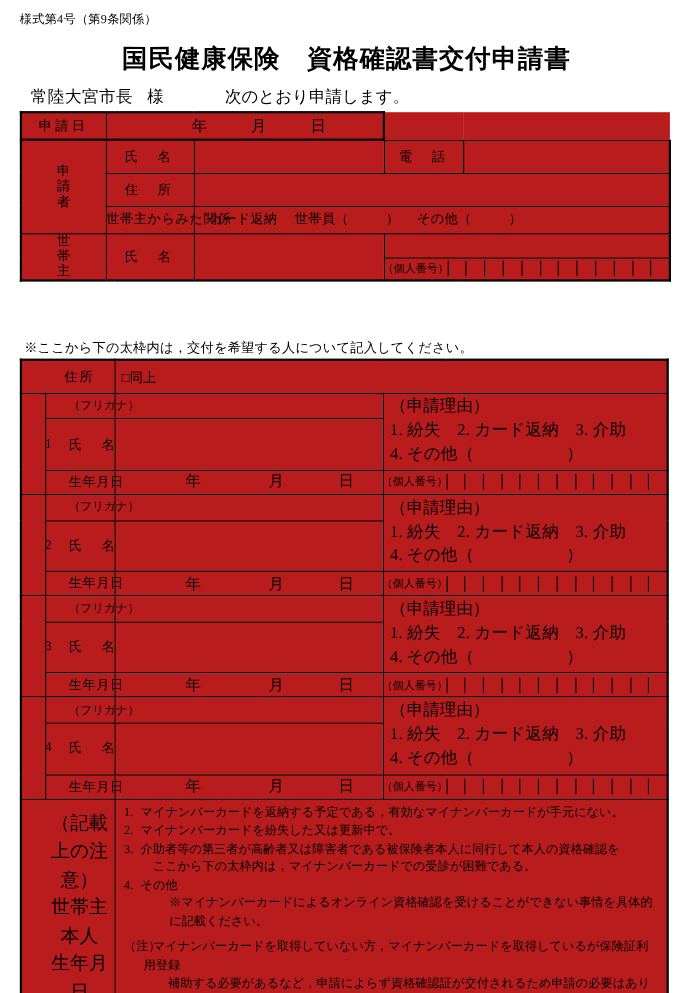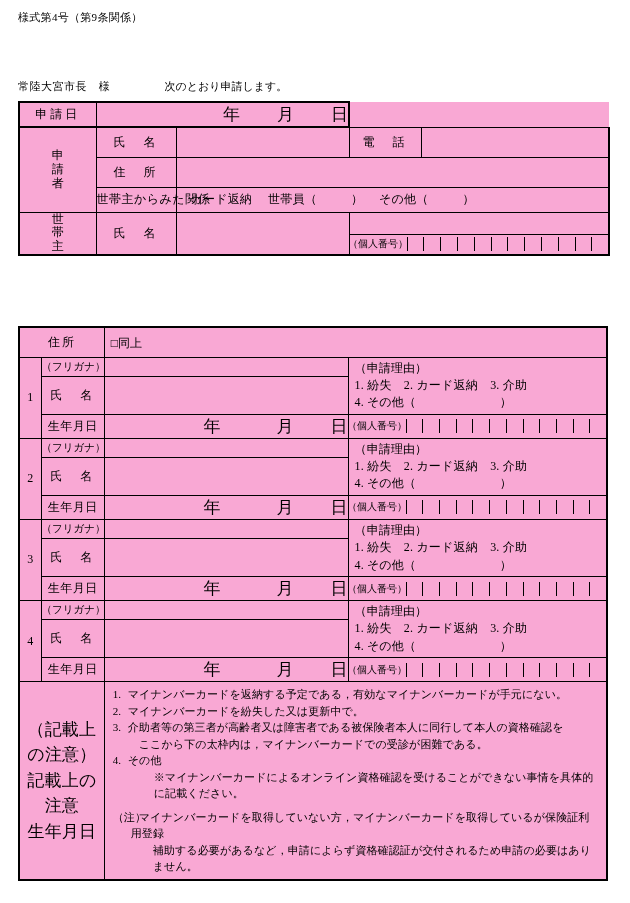--- a/index.html
+++ b/index.html
@@ -35,41 +35,41 @@
     left: 0;
     top: 38px;
     width: 630px;
     text-align: center;
     font-size: 23px;
     font-weight: bold;
     letter-spacing: 1px;
   }
   .addressee-row {
     position: absolute;
-    left: 18px;
+    left: 28px;
     top: 79px;
     width: 594px;
-    font-size: 11px;
+    font-size: 15px;
   }
   .addressee-row .mayor { letter-spacing: 0.5px; }
   .addressee-row .sama { margin-left: 9px; }
   .addressee-row .req { margin-left: 52px; }
 
   
   .tbl {
     position: absolute;
     border-collapse: collapse;
     table-layout: fixed;
     font-size: 12px;
   }
   .tbl td {
     border: 1px solid #000;
     padding: 0;
     vertical-align: middle;
-    background: #f9a8d4;
+    background: #b91c1c;
   }
   .lbl {
     text-align: center;
     letter-spacing: 3px;
     white-space: nowrap;
   }
   .lbl-tight {
     text-align: center;
     letter-spacing: 0.5px;
     white-space: nowrap;
@@ -96,23 +96,23 @@
     width: 590px;
   }
   #tbl-applicant .thick-b { border-bottom: 2px solid #000; }
   #tbl-applicant .thick-r { border-right: 2px solid #000; }
   #tbl-applicant .thick-l { border-left: 2px solid #000; }
   #tbl-applicant .thick-t { border-top: 2px solid #000; }
   .noborder {
     border: none !important;
   }
   .date-field {
-    font-size: 17px;
+    font-size: 14px;
     letter-spacing: 0;
-    text-align: right;
+    text-align: center;
     padding-left: 26px !important;
   }
   .date-field i {
     font-style: normal;
     display: inline-block;
     width: 54px;
   }
   .rel-opts {
     font-size: 12px;
     padding-left: 14px !important;
@@ -166,38 +166,38 @@
   }
 
   
   #tbl-persons {
     left: 18px;
     top: 326px;
     width: 590px;
     border: 2px solid #000;
     box-sizing: border-box;
   }
-  #tbl-persons td { border: 1px solid #000; }
+  #tbl-persons td { border: 1px solid #000; padding-left: 21px; }
   .addr-lbl {
     text-align: center;
     letter-spacing: 2px;
   }
   .addr-val {
     font-size: 12px;
     padding: 2px 0 0 6px !important;
     vertical-align: top;
   }
   .furigana {
     font-size: 10.5px;
     text-align: center;
     letter-spacing: 0;
     white-space: nowrap;
   }
   .reason-cell {
-    font-size: 12px;
+    font-size: 15px;
     padding: 2px 0 2px 6px !important;
     line-height: 1.45;
     vertical-align: top;
     letter-spacing: 0.1px;
   }
   .reason-cell .r1 { letter-spacing: 0.2px; }
   .reason-cell .other-gap { display: inline-block; width: 84px; }
 
   .notes-lbl {
     text-align: center;
@@ -249,20 +249,21 @@
     padding-left: 22px;
   }
 </style>
 </head>
 <body>
 
 <div class="page">
 
   <div class="form-code">様式第4号（第9条関係）</div>
 
+  <div class="doc-title">国民健康保険　資格確認書交付申請書</div>
 
   <div class="addressee-row">
     <span class="mayor">常陸大宮市長</span>
     <span class="sama">様</span>
     <span class="req">次のとおり申請します。</span>
   </div>
 
   <table id="tbl-applicant" class="tbl">
     <colgroup>
       <col style="width:77px">
@@ -335,20 +336,21 @@
                 <span class="cell"></span>
                 <span class="cell"></span>
             </div>
           </div>
         </td>
       </tr>
     </tbody>
   </table>
 
 
+  <div class="section2-note">※ここから下の太枠内は，交付を希望する人について記入してください。</div>
 
   <table id="tbl-persons" class="tbl">
     <colgroup>
       <col style="width:22px">
       <col style="width:63px">
       <col style="width:243px">
       <col style="width:58px">
       <col style="width:200px">
     </colgroup>
     <tbody>
@@ -516,21 +518,21 @@
                 <span class="cell"></span>
                 <span class="cell"></span>
             </div>
           </div>
         </td>
       </tr>
 
       <tr style="height:190px;">
         <td class="notes-lbl" colspan="2">
           <span>（記載上の注意）</span><br>
-          <span>記載上の注意</span><br>
+          <span>世帯主本人</span><br>
           <span>生年月日</span>
         </td>
         <td class="notes-body" colspan="3">
           <ol>
             <li>
               <span class="mk">1.</span>
               <span>マイナンバーカードを返納する予定である，有効なマイナンバーカードが手元にない。</span>
             </li>
             <li>
               <span class="mk">2.</span>

